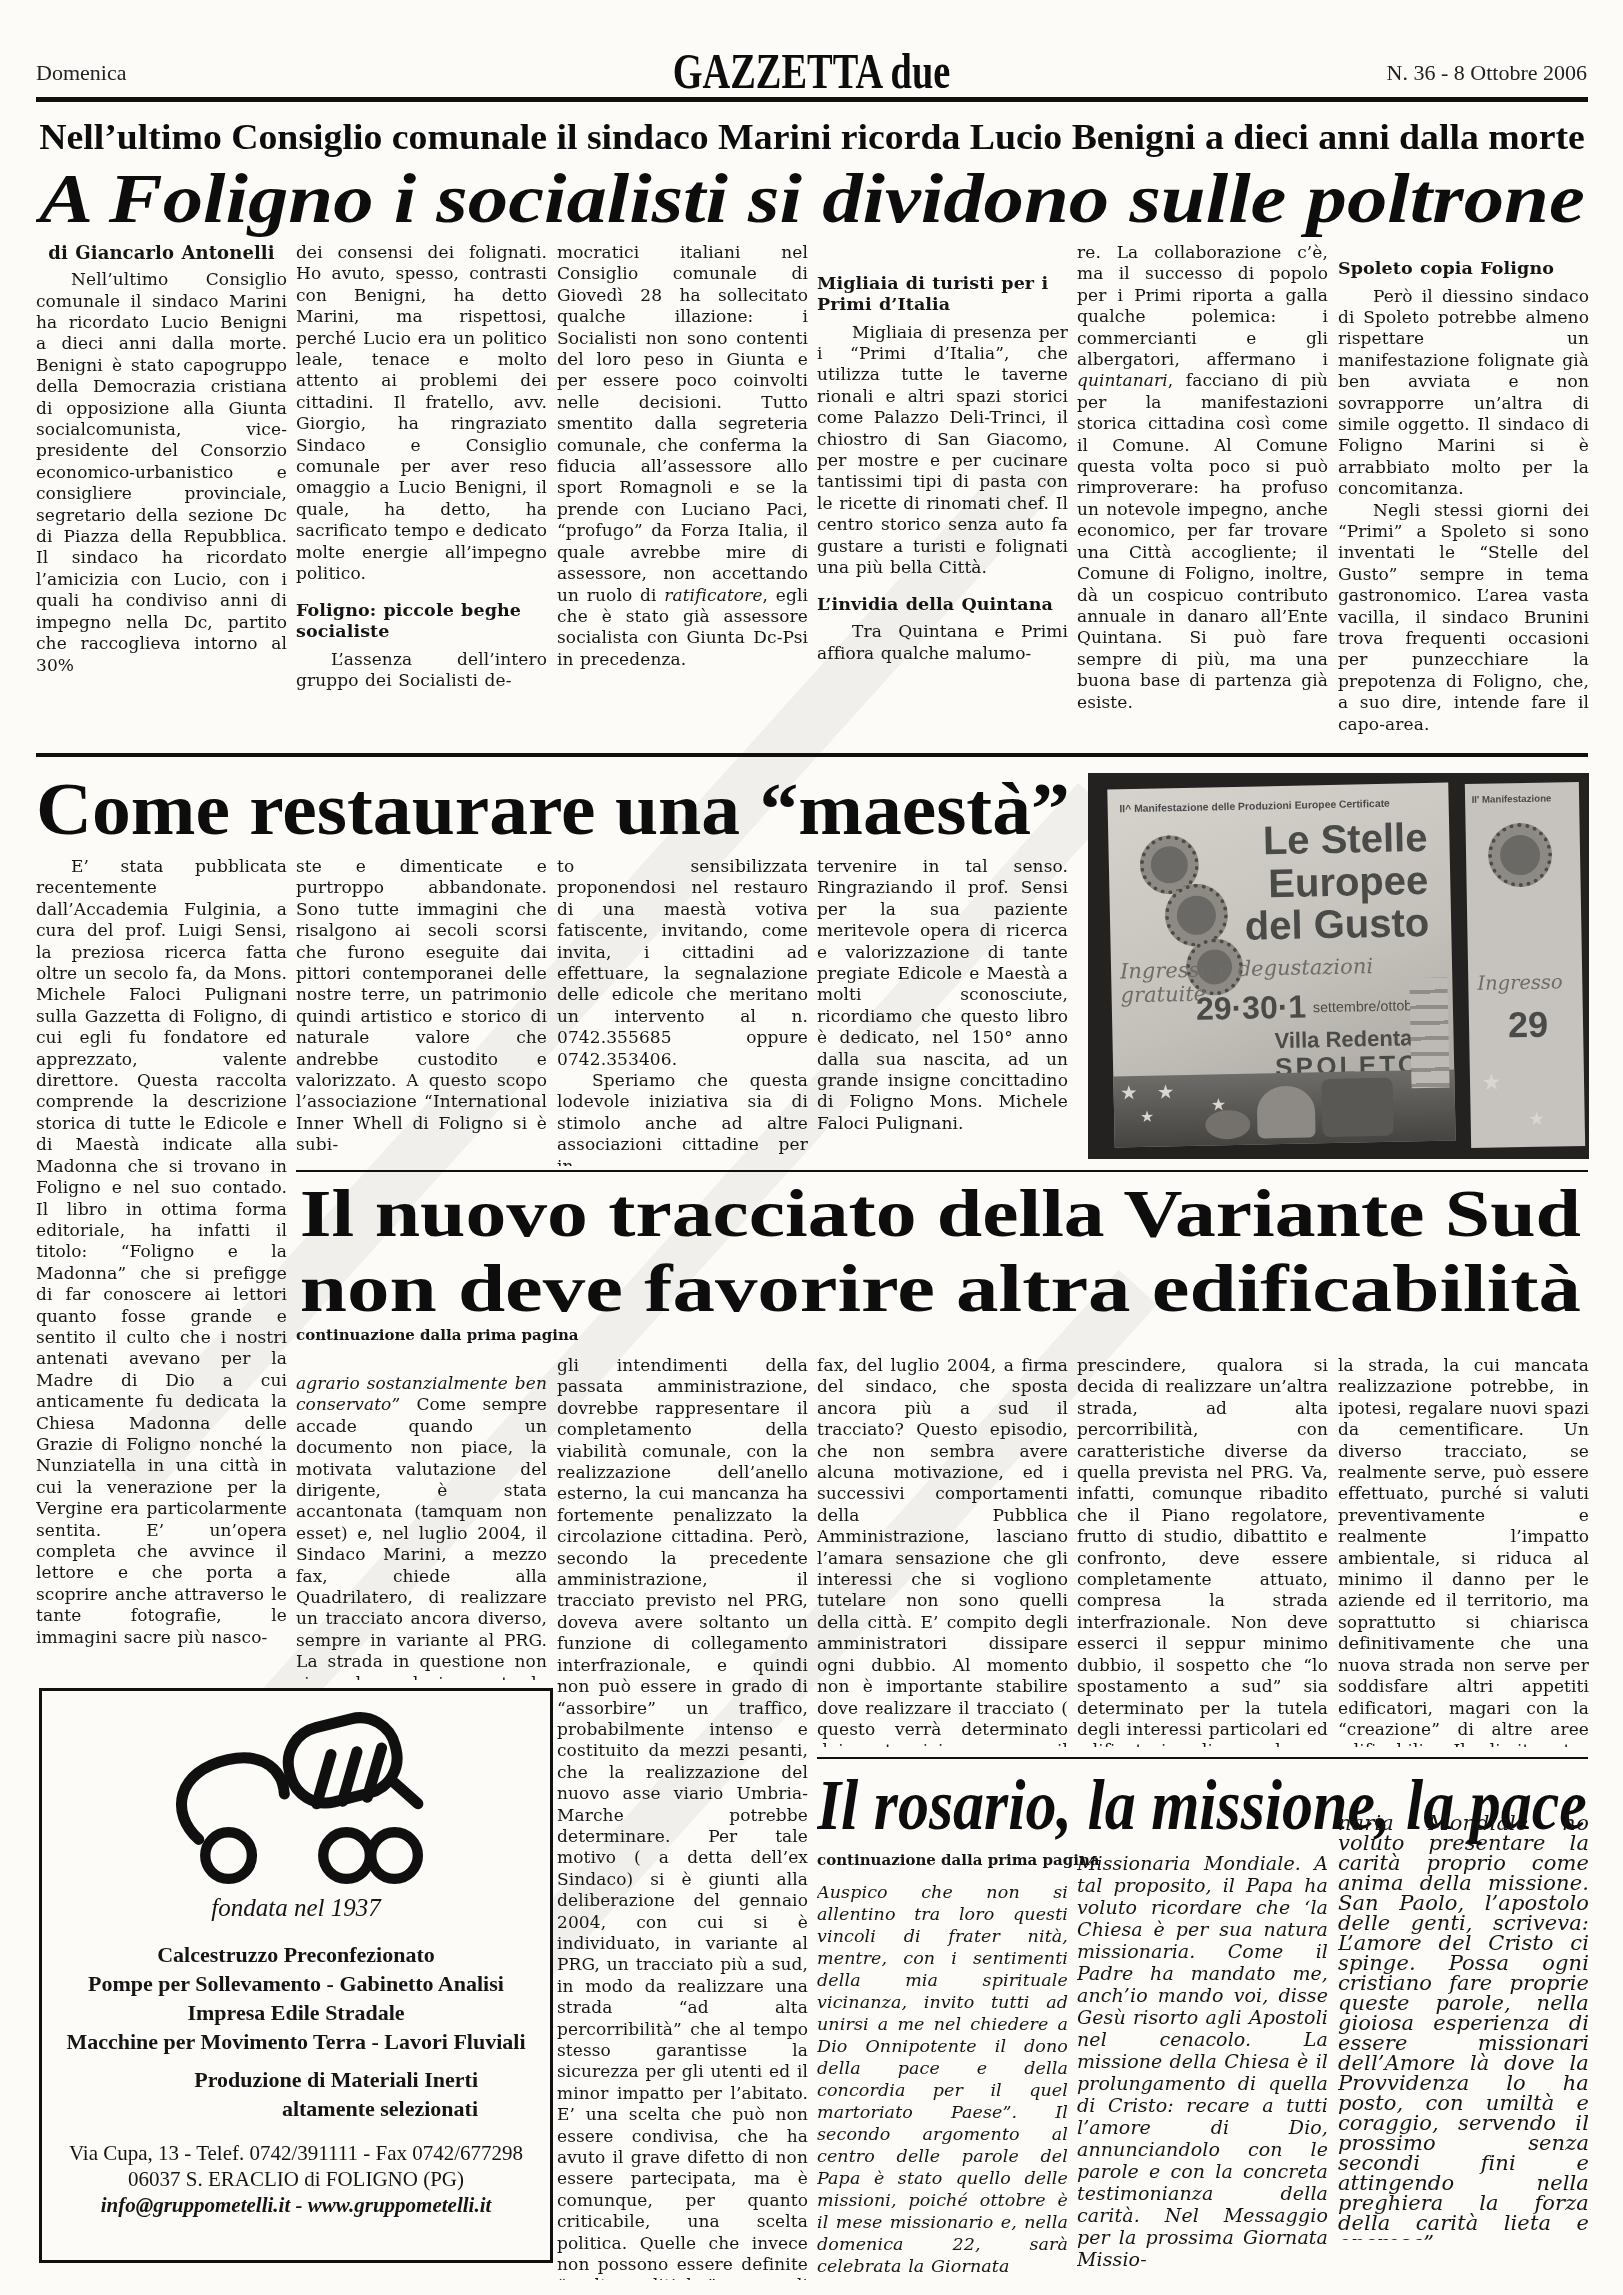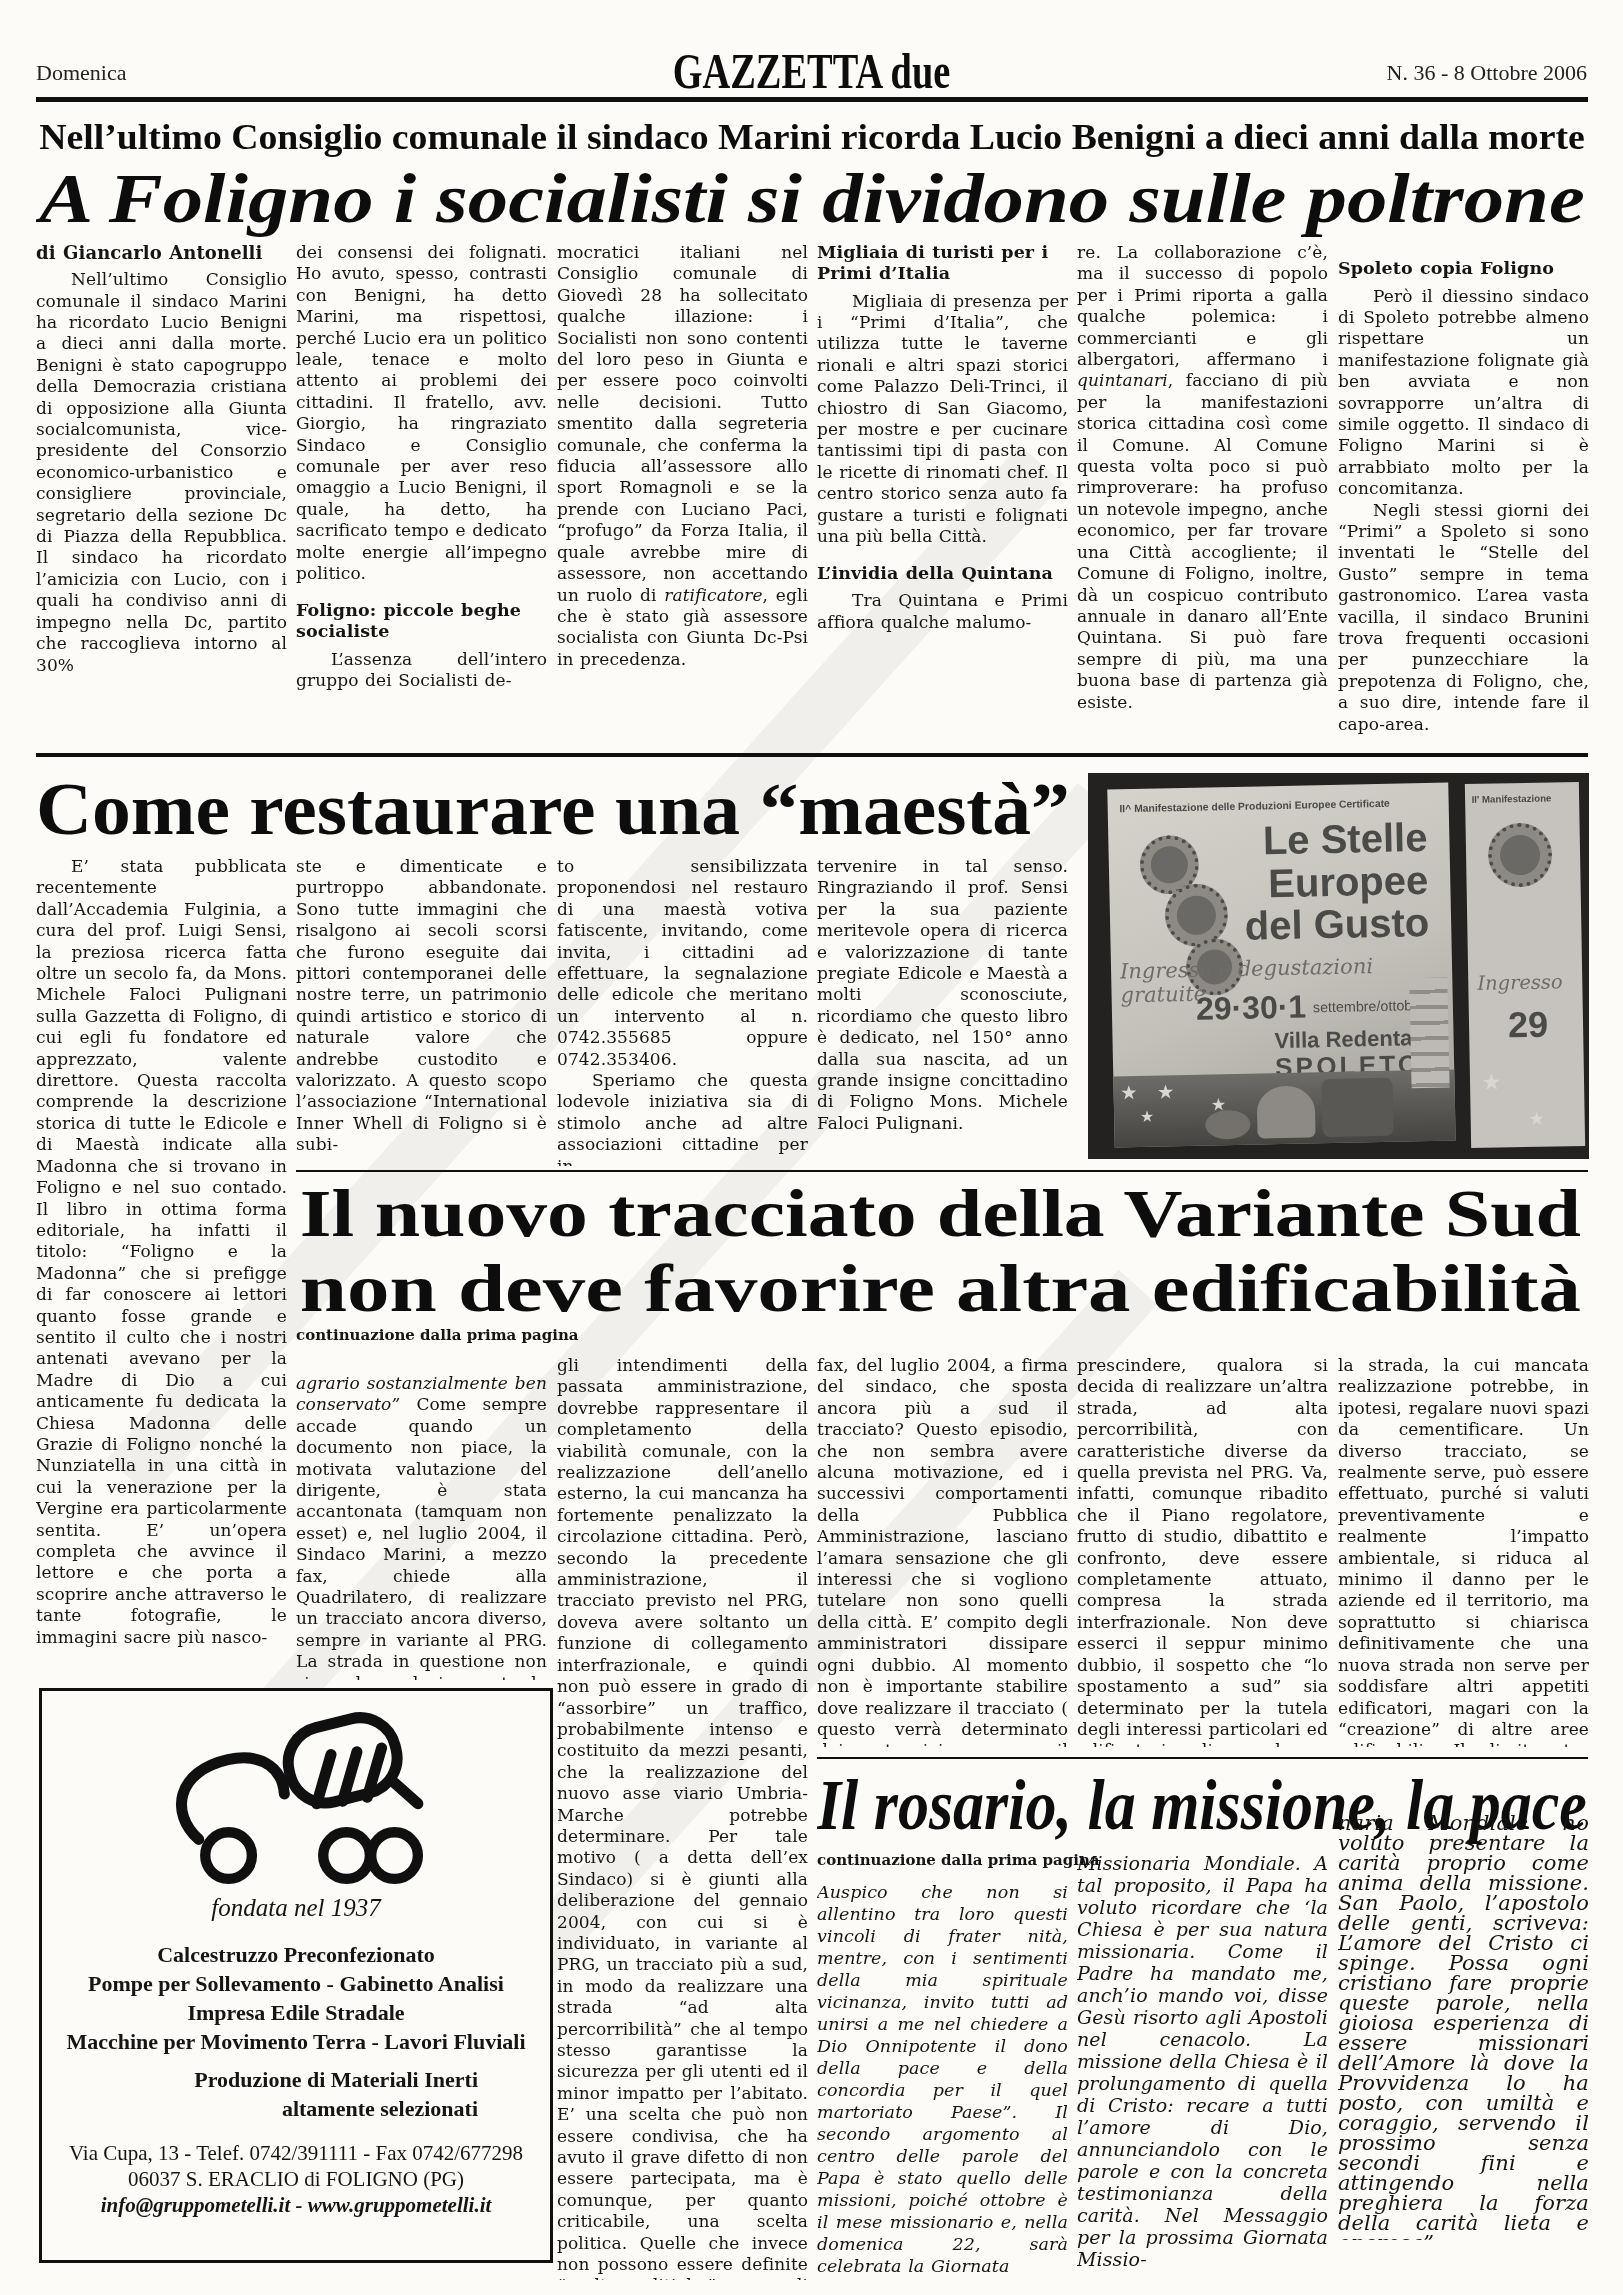--- a/index.html
+++ b/index.html
@@ -10,21 +10,21 @@
   .wm{position:absolute;background:rgba(40,40,40,.055);transform:rotate(-48deg);z-index:0;}
   .hdr-side{font:22px "Liberation Serif",serif;color:#222;}
   .rule{position:absolute;background:#101010;}
   svg text{fill:#0d0d0d;font-family:"Liberation Serif",serif;}
   .col{position:absolute;overflow:hidden;text-align:justify;
        font:17px/21.4px "DejaVu Serif",serif;letter-spacing:0.1px;word-spacing:1px;z-index:2;}
   .col p{margin:0;}
   .col p.ind{text-indent:35px;}
   .col h4{font:bold 17.5px/21px "DejaVu Serif",serif;text-align:left;margin:15.6px 0 6.5px;}
   .col h4.first{margin-top:16px;}
-  .byline{font:bold 18px/22px "DejaVu Serif",serif;text-align:left;margin:0 0 5.2px;}
+  .byline{font:bold 18px/22px "DejaVu Serif",serif;text-align:center;margin:0 0 5.2px;}
   .contlbl{position:absolute;font:bold 15px/17px "DejaVu Serif",serif;z-index:2;}
   .it{font-style:italic;}
   .ital .col-inner, .ital p{font-style:italic;}
   
   #photo{position:absolute;left:1088px;top:773px;width:501px;height:386px;background:#232221;
          overflow:hidden;z-index:2;}
   .poster{position:absolute;background:linear-gradient(160deg,#d6d3cd 0%,#c3c0ba 55%,#a19e98 100%);}
   .badge{position:absolute;border:4.5px dotted #4e4c49;border-radius:50%;background:#8d8a84;}
   .badge i{position:absolute;left:14%;top:14%;width:72%;height:72%;border-radius:50%;
            background:#6b6965;display:block;}
@@ -68,21 +68,21 @@
     <p class="ind">Nell’ultimo Consiglio comunale il sindaco Marini ha ricordato Lucio Benigni a dieci anni dalla morte. Benigni è stato capogruppo della Democrazia cristiana di opposizione alla Giunta socialcomunista, vice-presidente del Consorzio economico-urbanistico e consigliere provinciale, segretario della sezione Dc di Piazza della Repubblica. Il sindaco ha ricordato l’amicizia con Lucio, con i quali ha condiviso anni di impegno nella Dc, partito che raccoglieva intorno al 30%</p>
   </div>
   <div class="col" style="left:296px;top:242px;width:251px;height:512px;">
     <p>dei consensi dei folignati. Ho avuto, spesso, contrasti con Benigni, ha detto Marini, ma rispettosi, perché Lucio era un politico leale, tenace e molto attento ai problemi dei cittadini. Il fratello, avv. Giorgio, ha ringraziato Sindaco e Consiglio comunale per aver reso omaggio a Lucio Benigni, il quale, ha detto, ha sacrificato tempo e dedicato molte energie all’impegno politico.</p>
     <h4>Foligno: piccole beghe socialiste</h4>
     <p class="ind">L’assenza dell’intero gruppo dei Socialisti de-</p>
   </div>
   <div class="col" style="left:557px;top:242px;width:251px;height:512px;">
     <p><span>mocratici italiani nel Consiglio comunale di Giovedì 28 ha sollecitato qualche illazione: i Socialisti non sono contenti del loro peso in Giunta e per essere poco coinvolti nelle decisioni. Tutto smentito dalla segreteria comunale, che conferma la fiducia all’assessore allo sport Romagnoli e se la prende con Luciano Paci, “profugo” da Forza Italia, il quale avrebbe mire di assessore, non accettando un ruolo di </span><span class="it">ratificatore</span><span>, egli che è stato già assessore socialista con Giunta Dc-Psi in precedenza.</span></p>
   </div>
-  <div class="col" style="left:817px;top:229px;width:251px;height:512px;">
+  <div class="col" style="left:817px;top:260px;width:251px;height:512px;">
     <h4 style="margin-top:13px;">Migliaia di turisti per i Primi d’Italia</h4>
     <p class="ind">Migliaia di presenza per i “Primi d’Italia”, che utilizza tutte le taverne rionali e altri spazi storici come Palazzo Deli-Trinci, il chiostro di San Giacomo, per mostre e per cucinare tantissimi tipi di pasta con le ricette di rinomati chef. Il centro storico senza auto fa gustare a turisti e folignati una più bella Città.</p>
     <h4>L’invidia della Quintana</h4>
     <p class="ind">Tra Quintana e Primi affiora qualche malumo-</p>
   </div>
   <div class="col" style="left:1077px;top:242px;width:251px;height:512px;">
     <p><span>re. La collaborazione c’è, ma il successo di popolo per i Primi riporta a galla qualche polemica: i commercianti e gli albergatori, affermano i </span><span class="it">quintanari</span><span>, facciano di più per la manifestazioni storica cittadina così come il Comune. Al Comune questa volta poco si può rimproverare: ha profuso un notevole impegno, anche economico, per far trovare una Città accogliente; il Comune di Foligno, inoltre, dà un cospicuo contributo annuale in danaro all’Ente Quintana. Si può fare sempre di più, ma una buona base di partenza già esiste.</span></p>
   </div>
   <div class="col" style="left:1338px;top:242px;width:251px;height:512px;">
     <h4 class="first">Spoleto copia Foligno</h4>

